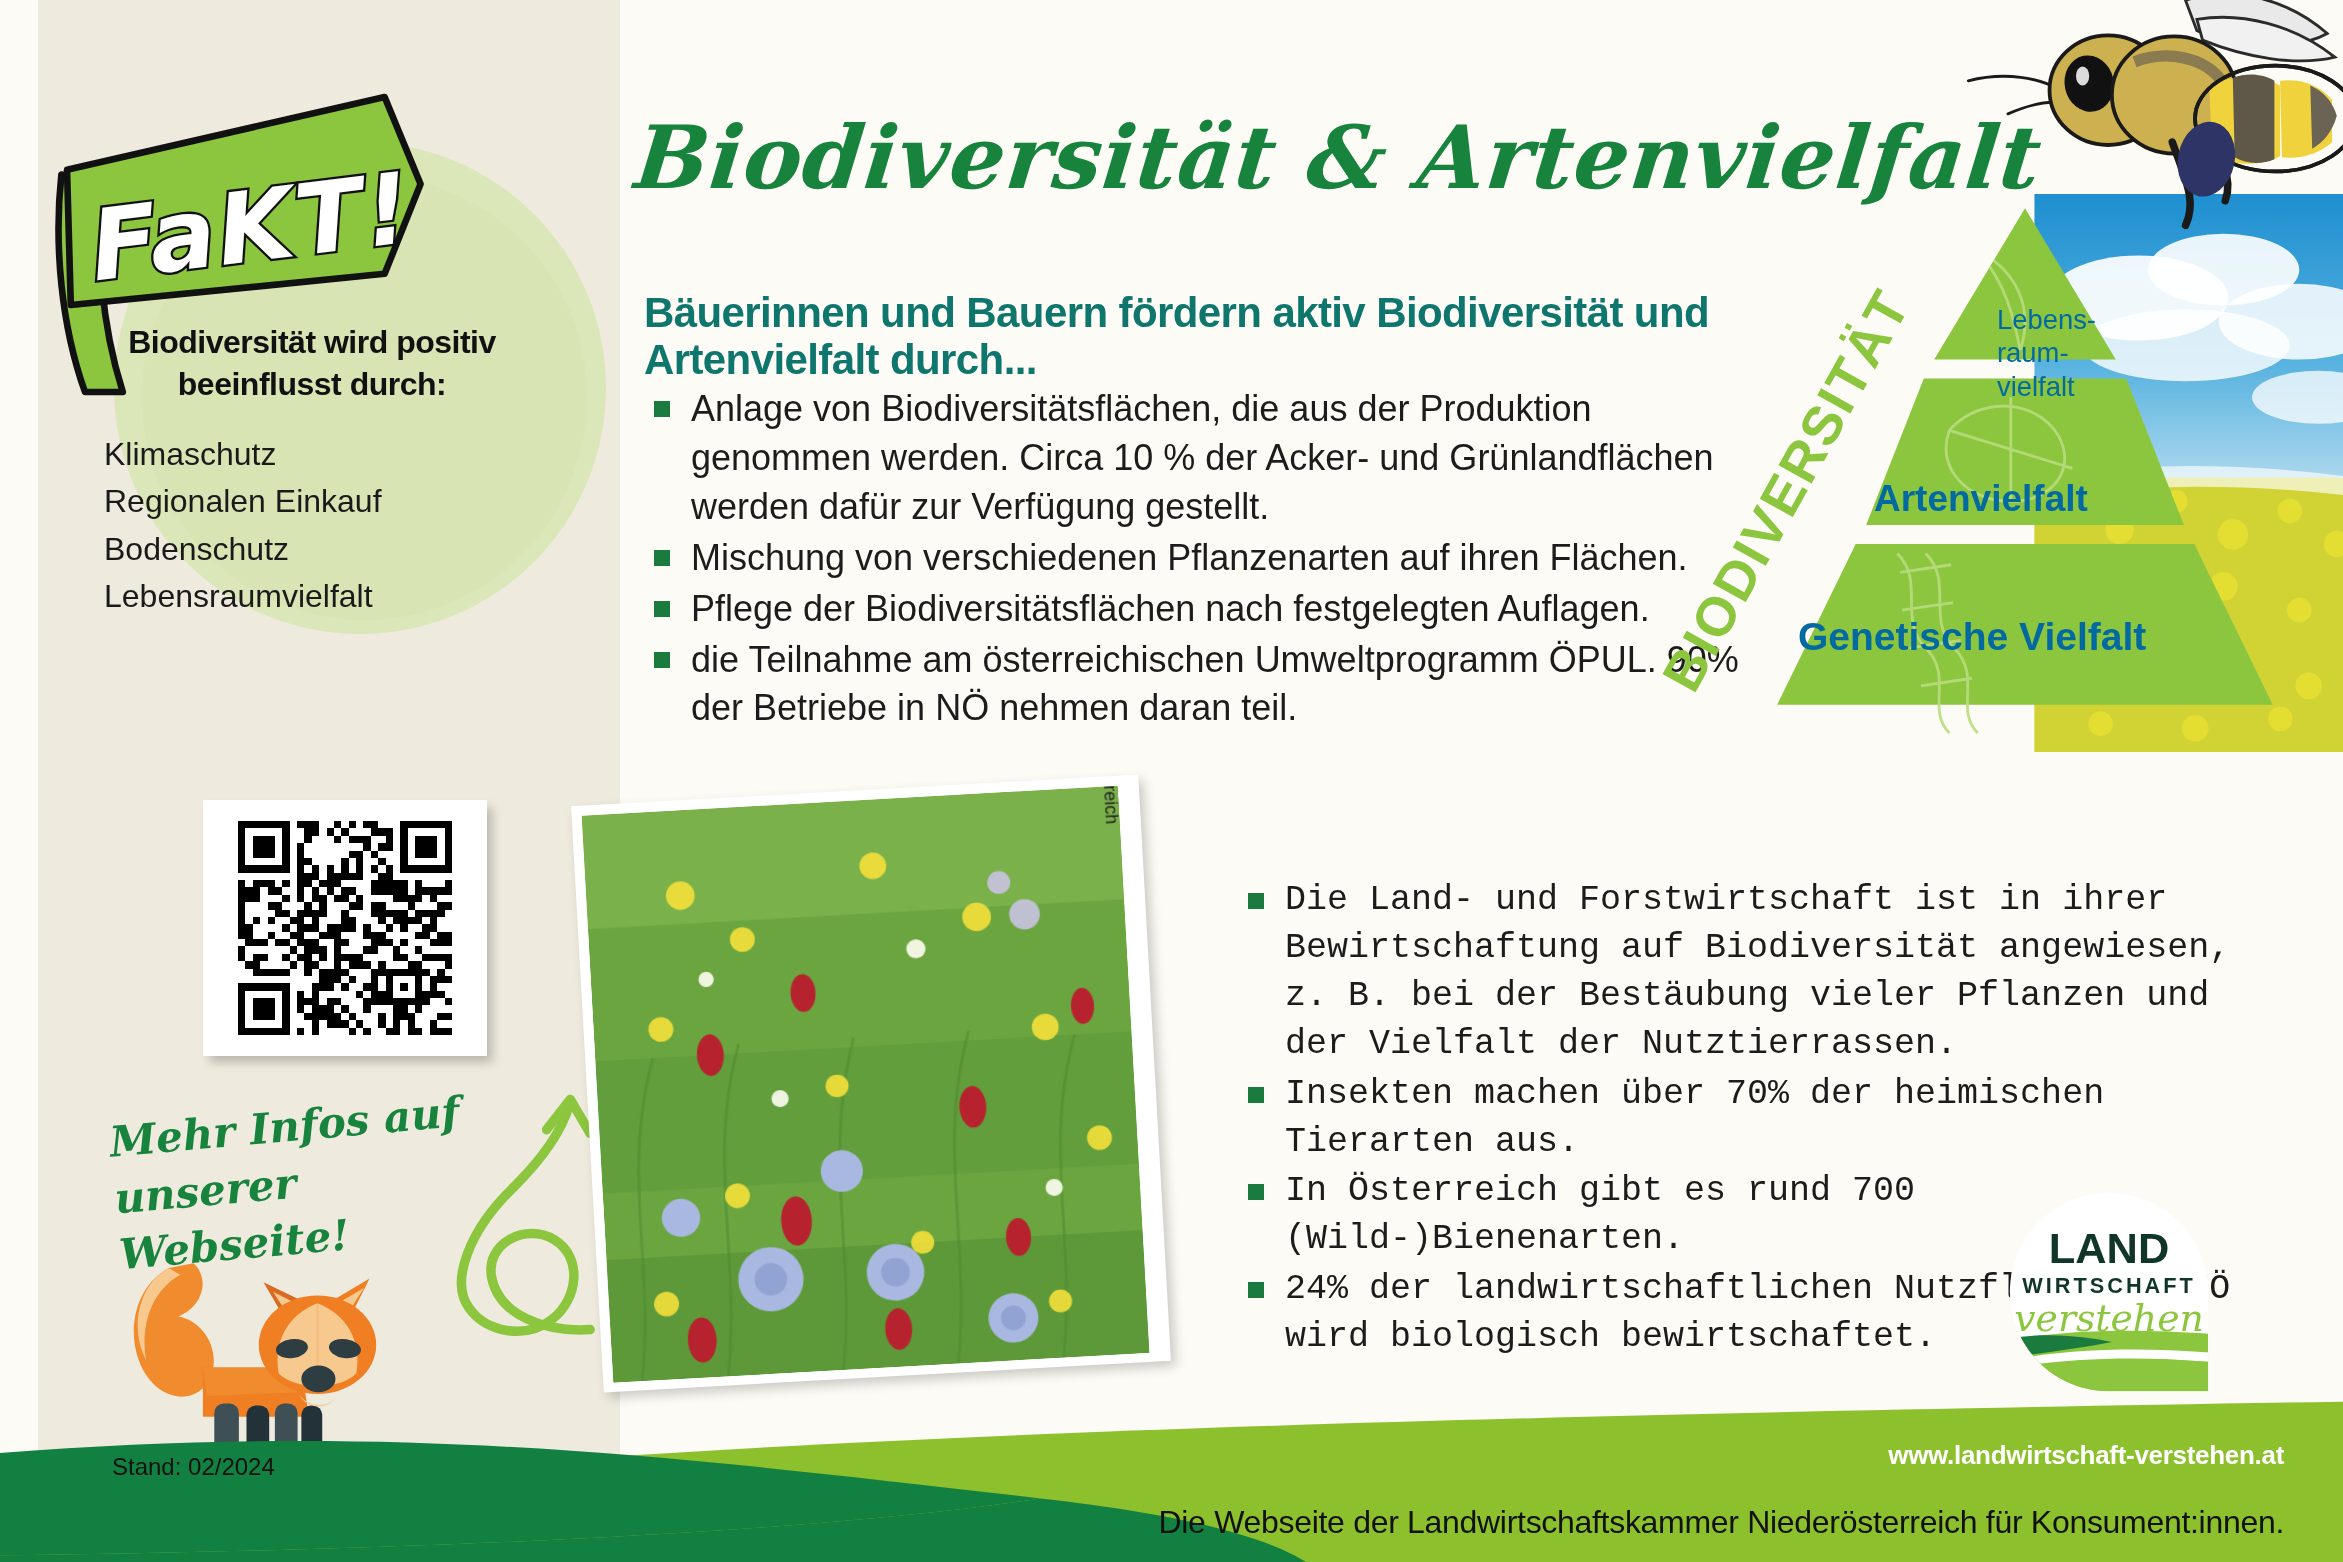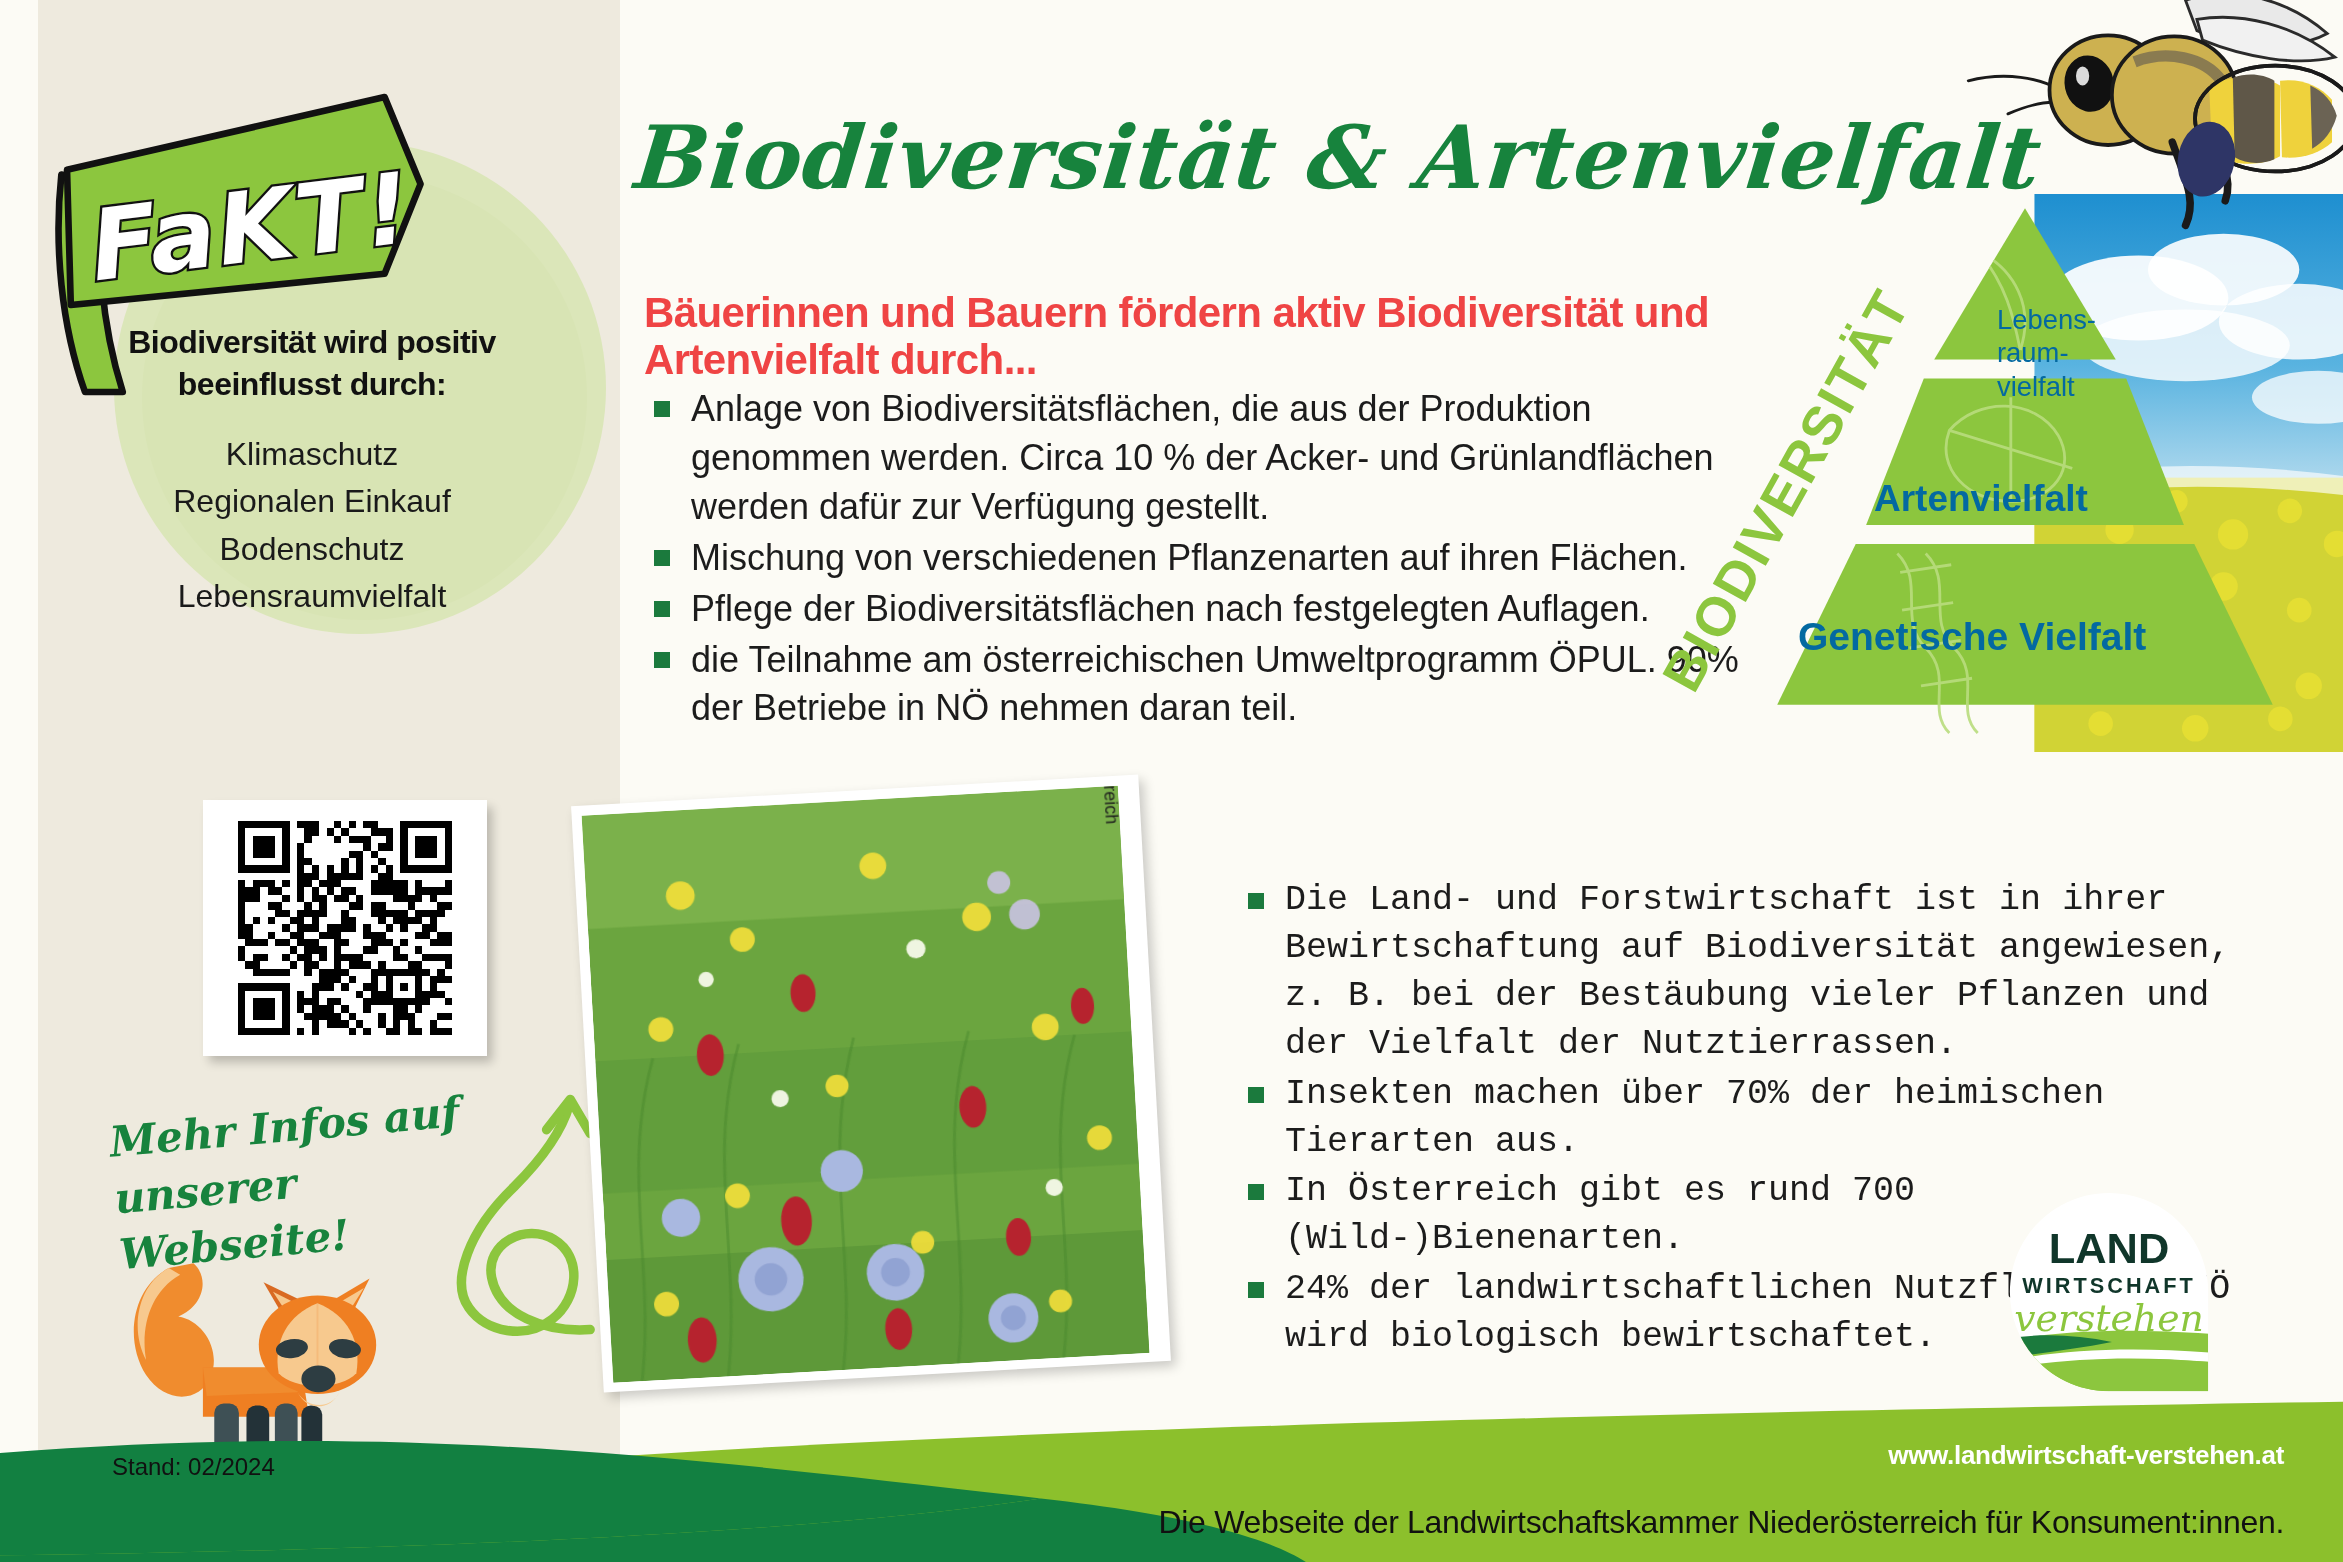--- a/index.html
+++ b/index.html
@@ -45,38 +45,38 @@
 
   
   .fakt-head {
     position:absolute; left:104px; top:322px; width:416px;
     text-align:center; font-size:32px; font-weight:bold; color:#111;
     line-height:1.3; font-family:"Liberation Sans", sans-serif;
     letter-spacing:-0.5px;
   }
   .fakt-list {
     position:absolute; left:104px; top:431px; width:416px;
-    text-align:center; font-size:32px; color:#1a1a1a; line-height:1.48;
+    font-size:32px; color:#1a1a1a; line-height:1.48;
     font-family:"Liberation Sans", sans-serif;
   }
 
   
   .main-title {
     position:absolute; left:636px; top:106px;
     font-size:87px; color:#17833d;
     font-family:"DejaVu Serif", serif;
     font-style:italic; font-weight:bold;
     letter-spacing:0.9px;
     white-space:nowrap;
     transform:skewX(-6deg);
   }
 
   
   .sec-head {
-    color:#ef4444; font-weight:bold; line-height:1.12;
+    color:#0f766e; font-weight:bold; line-height:1.12;
     font-size:42px; letter-spacing:-0.6px;
     font-family:"Liberation Sans", sans-serif;
   }
   .blk1 { position:absolute; left:644px; top:289px; width:1098px; }
   .blk1 .sec-head { width:1069px; }
   ul.bl { list-style:none; margin-top:2px; }
   ul.bl li {
     position:relative; padding-left:47px;
     font-size:36px; line-height:1.36; color:#1c1c1c;
     margin-bottom:1.9px;

